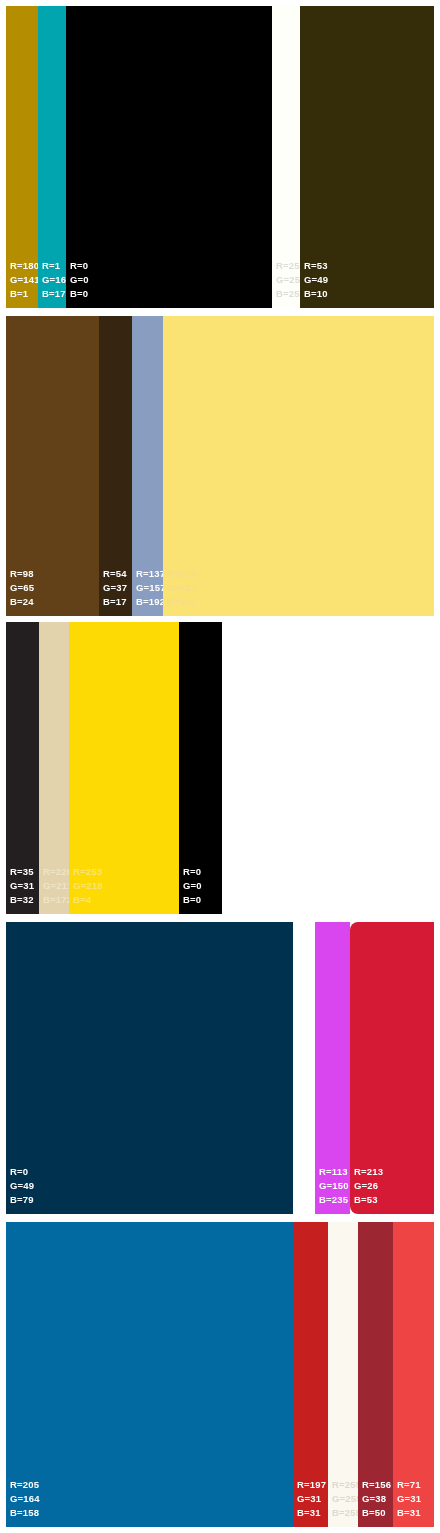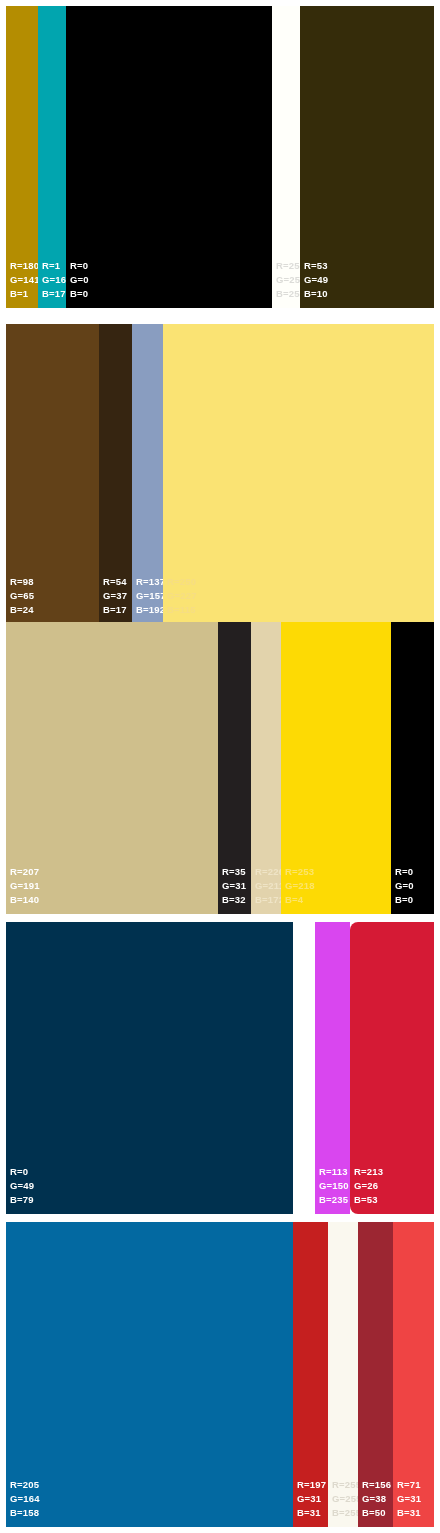--- a/index.html
+++ b/index.html
@@ -82,21 +82,21 @@
         </div>
       </div>
       <div class="swatch" style="width: 134px; background: rgb(53, 44, 10);">
         <div class="swatch-labels" style="color: rgb(255, 255, 255);">
           <span>R=53</span>
           <span>G=49</span>
           <span>B=10</span>
         </div>
       </div>
     </div>
-    <div class="palette-row" style="top: 324px; height: 300px;">
+    <div class="palette-row" style="top: 316px; height: 300px;">
       <div class="swatch" style="width: 93px; background: rgb(98, 65, 24);">
         <div class="swatch-labels" style="color: rgb(255, 255, 255);">
           <span>R=98</span>
           <span>G=65</span>
           <span>B=24</span>
         </div>
       </div>
       <div class="swatch" style="width: 33px; background: rgb(54, 37, 17);">
         <div class="swatch-labels" style="color: rgb(255, 255, 255);">
           <span>R=54</span>
@@ -113,27 +113,20 @@
       </div>
       <div class="swatch" style="width: 271px; background: rgb(250, 227, 115);">
         <div class="swatch-labels" style="color: rgb(246, 221, 132);">
           <span>R=250</span>
           <span>G=227</span>
           <span>B=115</span>
         </div>
       </div>
     </div>
     <div class="palette-row" style="top: 622px; height: 292px;">
-      <div class="swatch" style="width: 212px; background: rgb(207, 191, 140);">
-        <div class="swatch-labels" style="color: rgb(255, 255, 255);">
-          <span>R=207</span>
-          <span>G=191</span>
-          <span>B=140</span>
-        </div>
-      </div>
       <div class="swatch" style="width: 33px; background: rgb(35, 31, 32);">
         <div class="swatch-labels" style="color: rgb(255, 255, 255);">
           <span>R=35</span>
           <span>G=31</span>
           <span>B=32</span>
         </div>
       </div>
       <div class="swatch" style="width: 30px; background: rgb(226, 211, 172);">
         <div class="swatch-labels" style="color: rgb(239, 228, 198);">
           <span>R=226</span>

